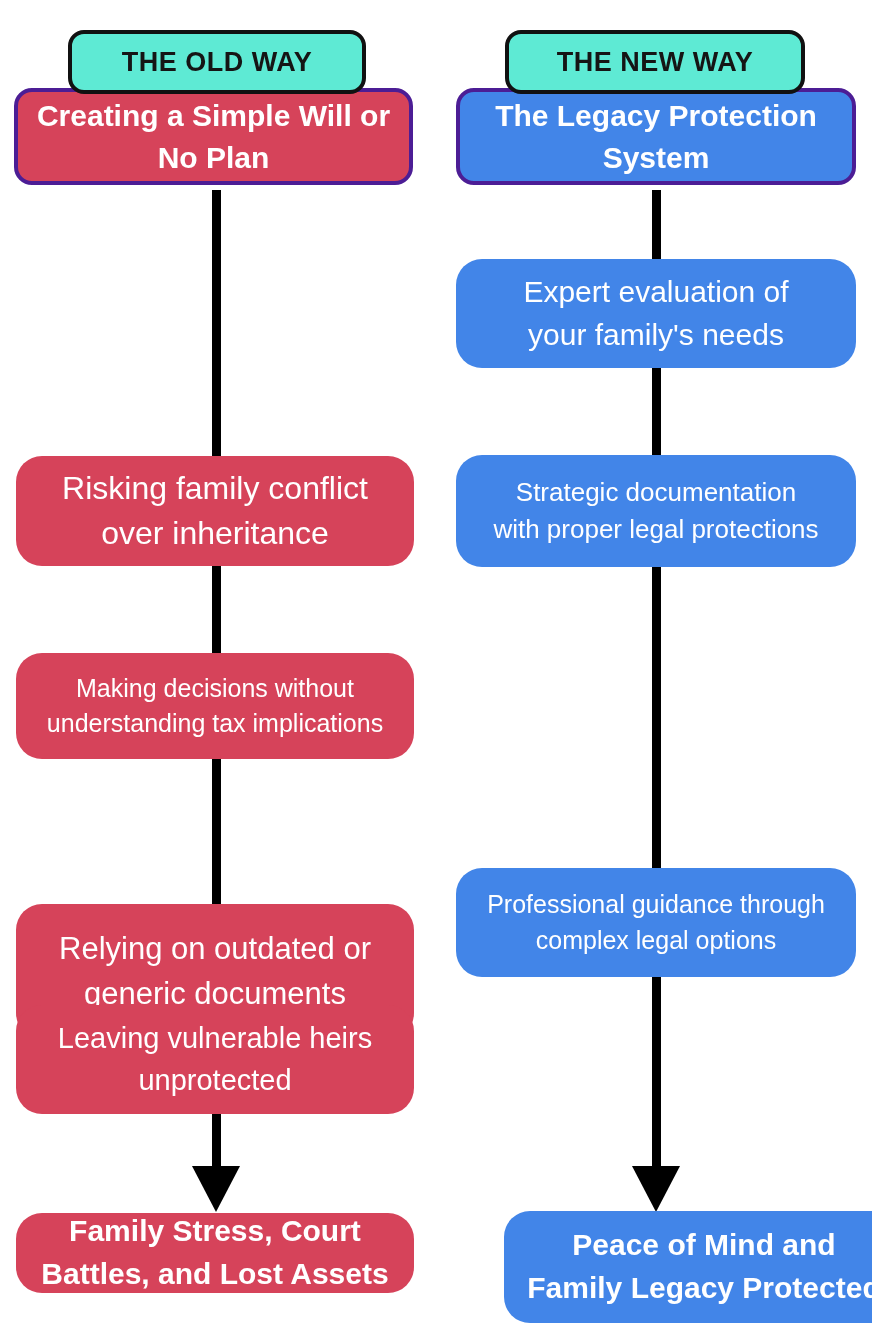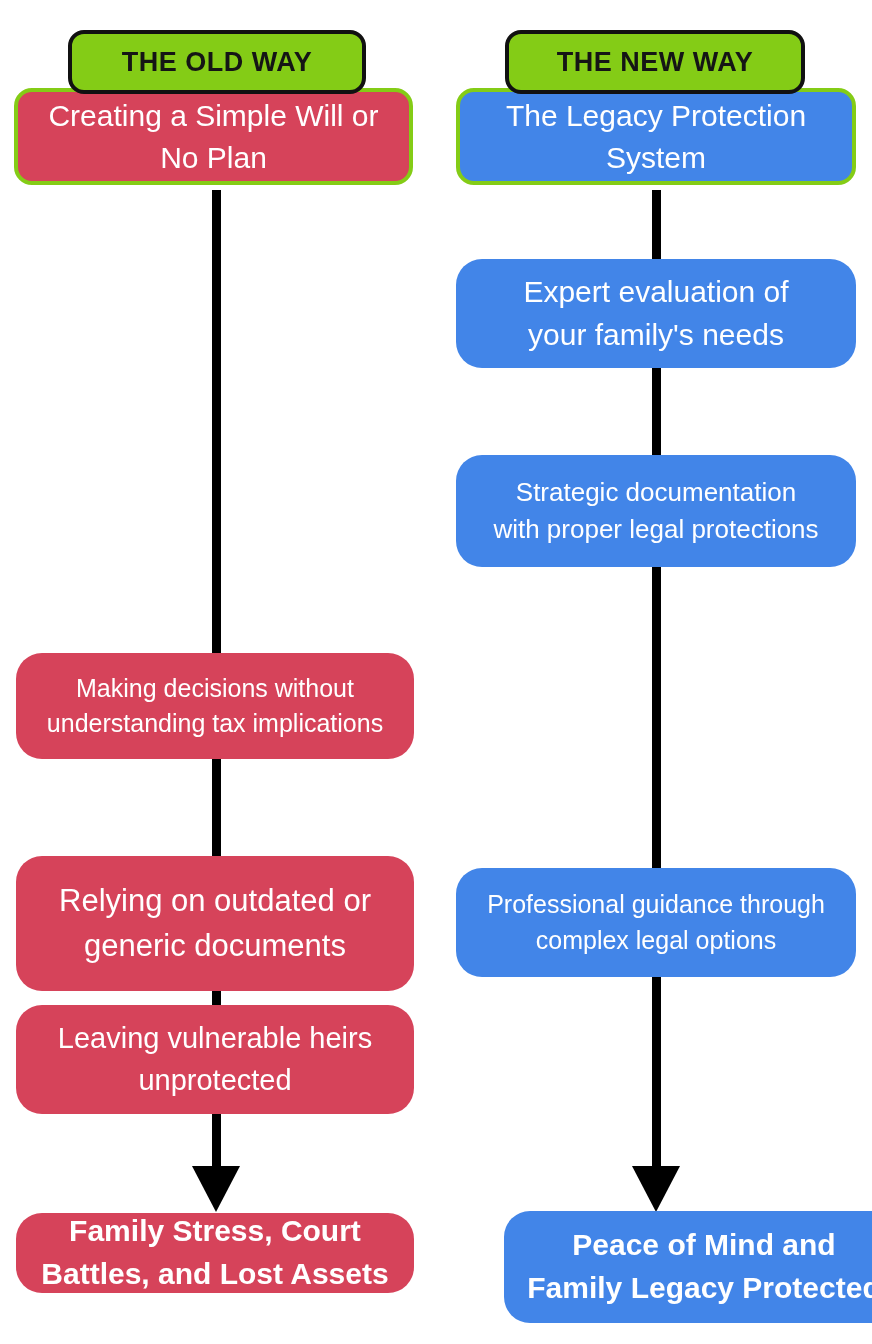--- a/index.html
+++ b/index.html
@@ -32,48 +32,48 @@
     z-index: 1;
   }
   .arrow-old { left: 192px; }
   .arrow-new { left: 632px; }
 
   
   .label-box {
     position: absolute;
     top: 30px;
     height: 56px;
-    background: #84cc16;
+    background: #5eead4;
     border: 4px solid #111111;
     border-radius: 16px;
     display: flex;
     align-items: center;
     justify-content: center;
     font-weight: 700;
     font-size: 27px;
     letter-spacing: 0.5px;
     color: #151515;
     z-index: 3;
   }
   .old-label { left: 68px;  width: 290px; }
   .new-label { left: 505px; width: 292px; }
 
   
   .header-box {
     position: absolute;
     top: 88px;
     height: 97px;
-    border: 4px solid #84cc16;
+    border: 4px solid #4c1d95;
     border-radius: 18px;
     display: flex;
     align-items: center;
     justify-content: center;
     text-align: center;
     color: #ffffff;
-    font-weight: 400;
+    font-weight: 700;
     font-size: 30px;
     line-height: 1.38;
     white-space: pre-line;
     z-index: 2;
     box-sizing: border-box;
     padding: 0 12px;
   }
   .old-header { left: 14px;  width: 399px; background: var(--old-red); }
   .new-header { left: 456px; width: 400px; background: var(--new-blue); }
 
@@ -103,23 +103,25 @@
 
   <div class="vline vline-old"></div>
   <div class="vline vline-new"></div>
   <div class="arrowhead arrow-old"></div>
   <div class="arrowhead arrow-new"></div>
 
   <div class="header-box old-header">Creating a Simple Will or
 No Plan</div>
   <div class="label-box old-label">THE OLD WAY</div>
 
+  <div class="step old" style="top:456px; height:110px; font-size:32px;">Risking family conflict
+over inheritance</div>
   <div class="step old" style="top:653px; height:106px; font-size:25px;">Making decisions without
 understanding tax implications</div>
-  <div class="step old" style="top:856px; height:135px; font-size:31px;">Relying on outdated or
+  <div class="step old" style="top:904px; height:135px; font-size:31px;">Relying on outdated or
 generic documents</div>
   <div class="step old" style="top:1005px; height:109px; font-size:29px;">Leaving vulnerable heirs
 unprotected</div>
   <div class="step old result" style="top:1213px; height:80px; font-size:30px;">Family Stress, Court
 Battles, and Lost Assets</div>
 
   <div class="header-box new-header">The Legacy Protection
 System</div>
   <div class="label-box new-label">THE NEW WAY</div>
 

